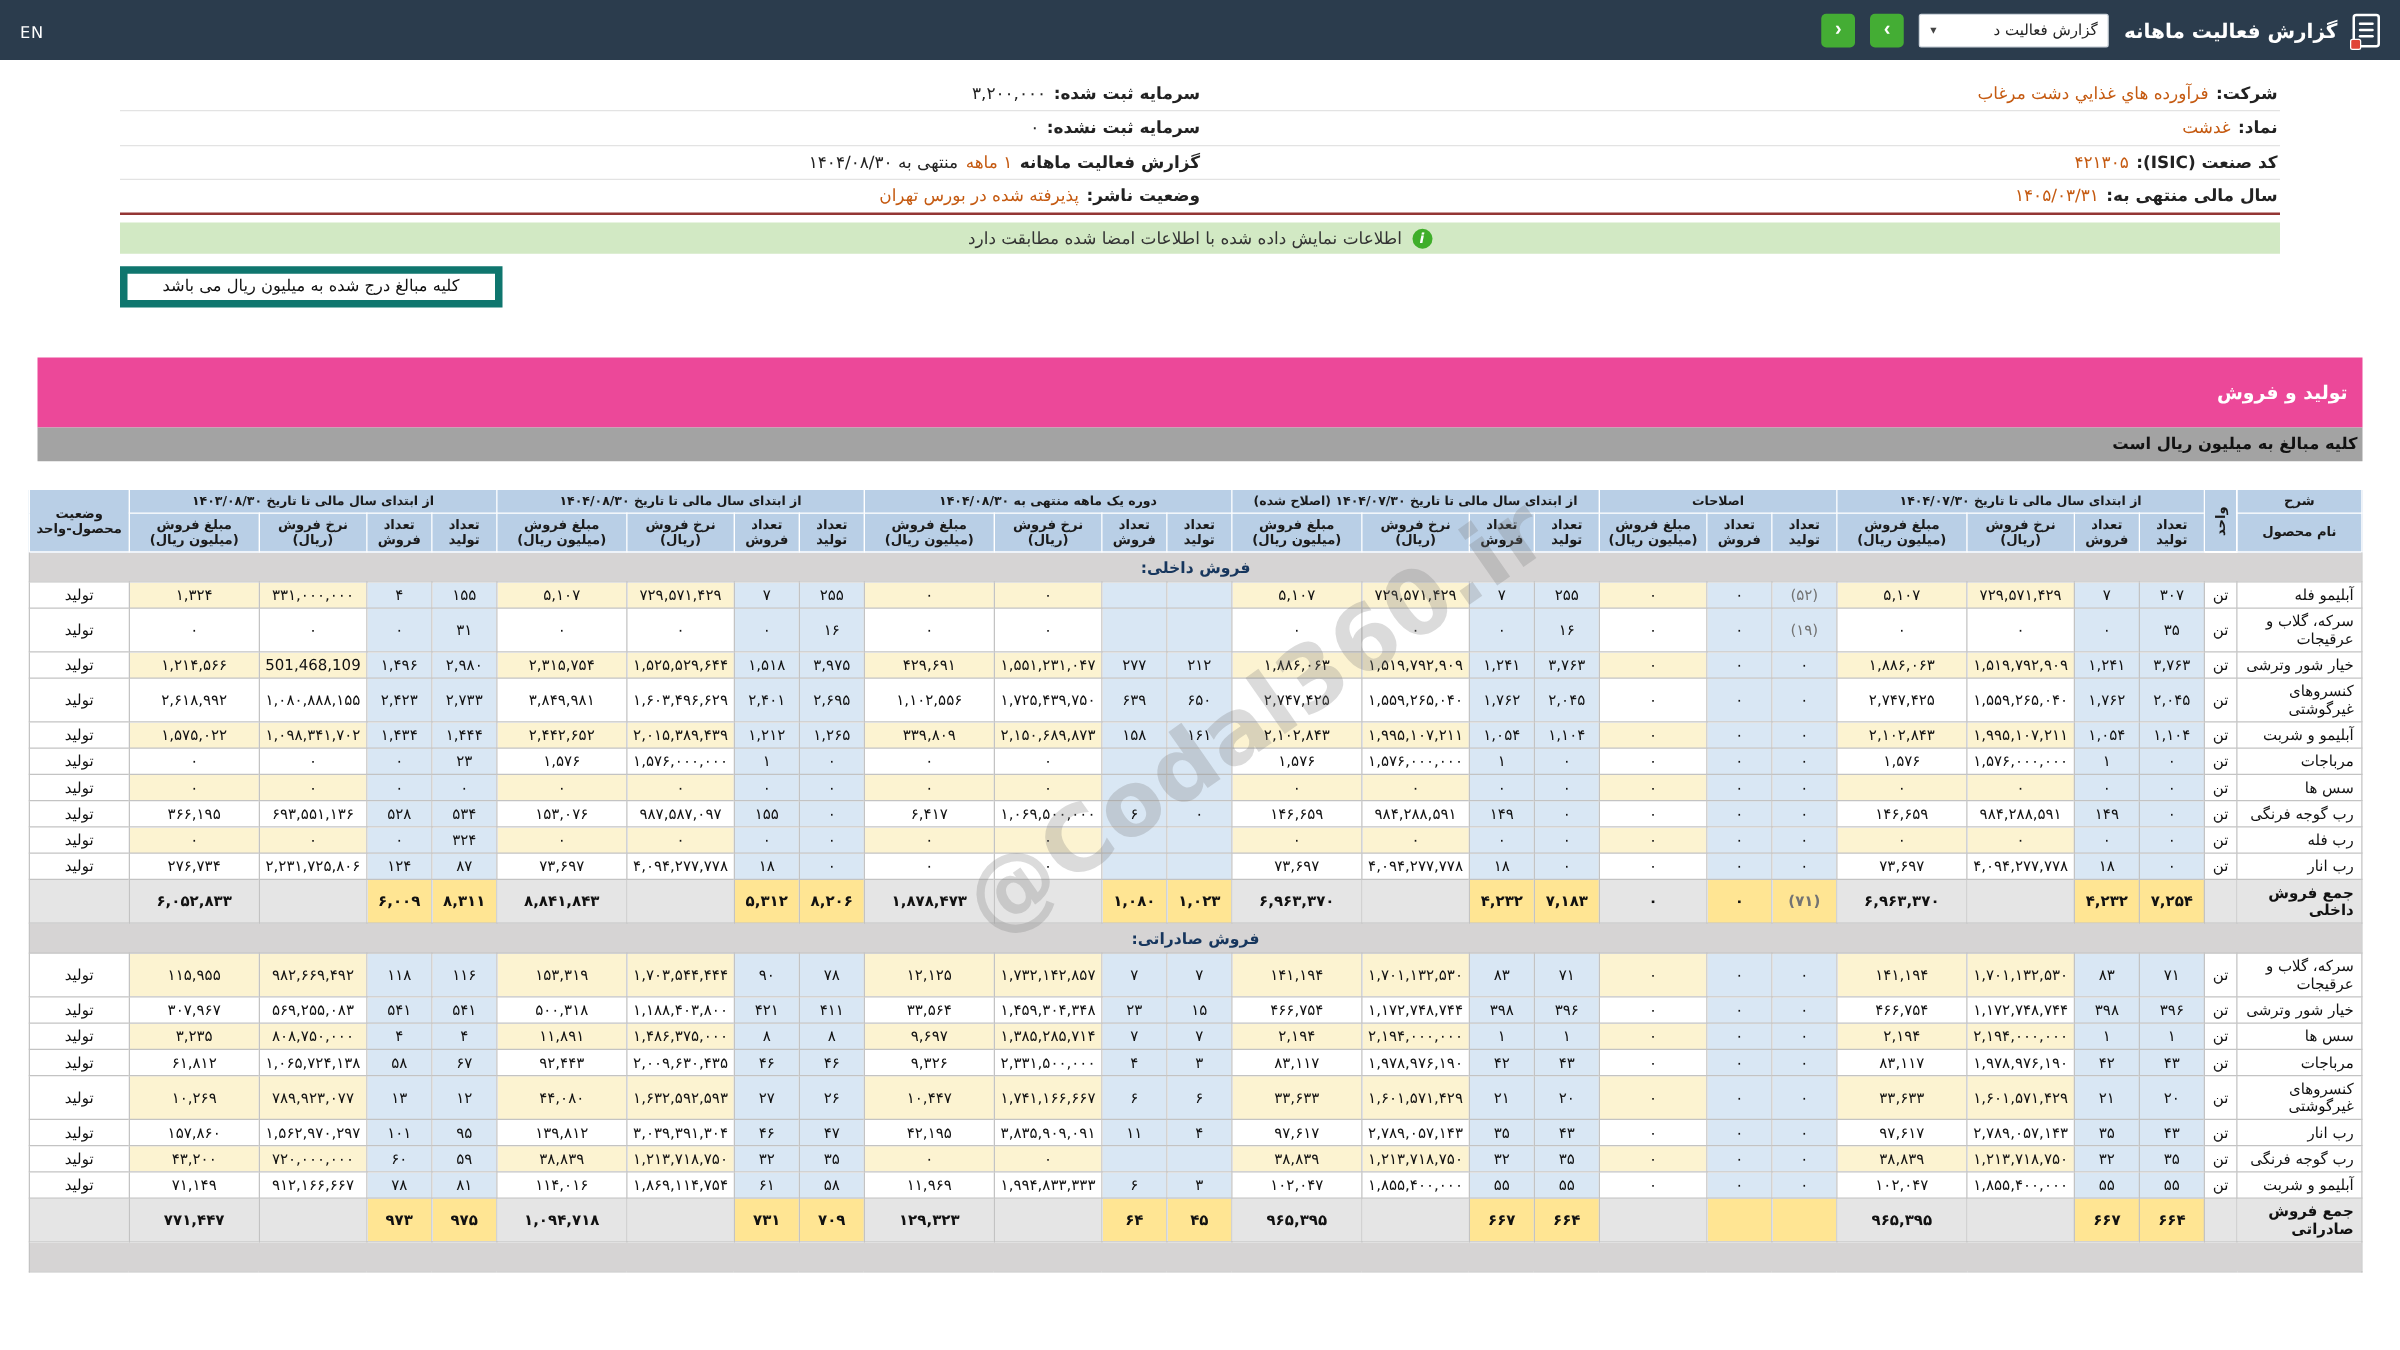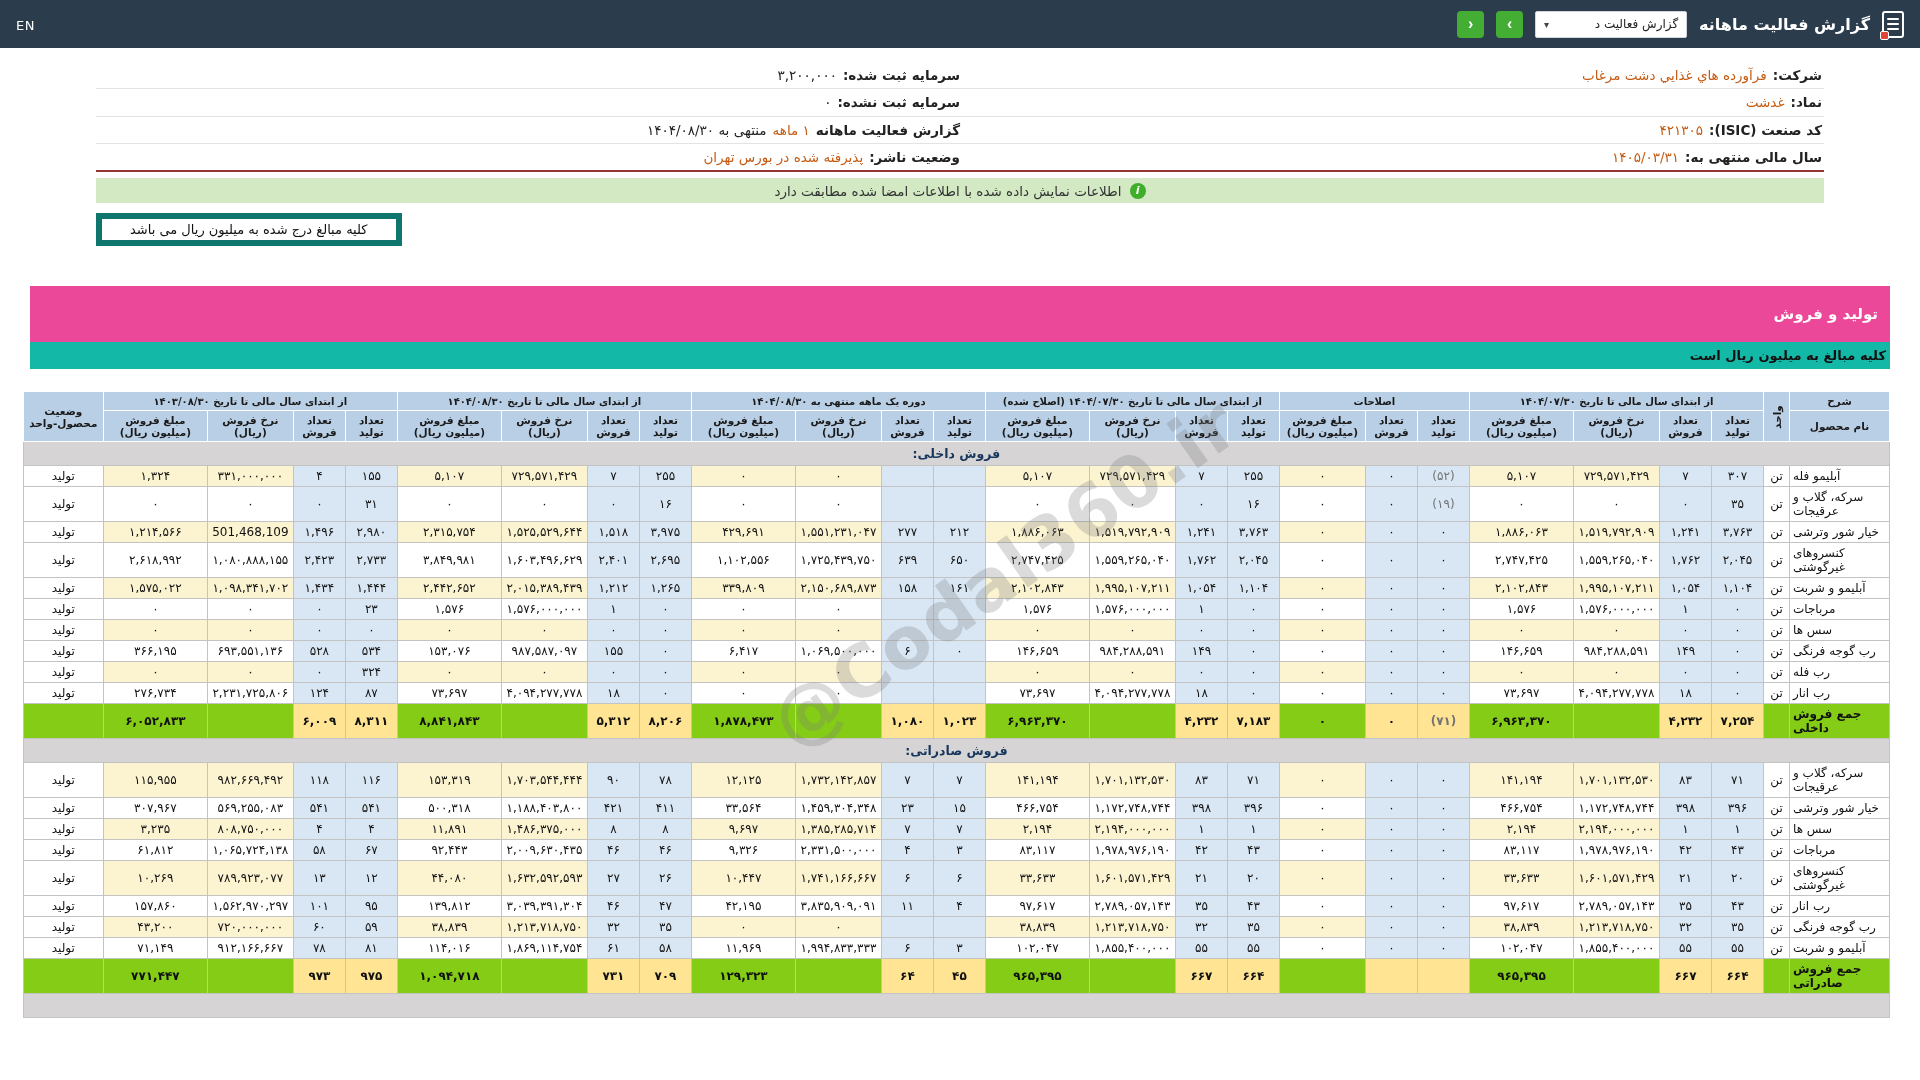--- a/index.html
+++ b/index.html
@@ -45,35 +45,35 @@
     justify-content:center;font-style:italic;flex:0 0 auto}
 
   
   .note-box{width:max-content;margin:10px auto 0 96px;border:6px solid #0f766e;
     padding:3px 28px;font-size:13px;color:#111;background:#fff}
 
   
   .content{margin:40px 30px 0}
   .title-bar{background:#ec4899;color:#fff;font-weight:bold;font-size:15px;
     padding:19px 12px}
-  .subtitle-bar{background:#14b8a6;font-weight:bold;font-size:13px;padding:6px 4px;color:#111}
+  .subtitle-bar{background:#a3a3a3;font-weight:bold;font-size:13px;padding:6px 4px;color:#111}
   .table-wrap{margin-top:22px;position:relative}
 
   table{width:100%;border-collapse:collapse;table-layout:fixed}
   th{background:#b9cfe6;font-size:10.5px;font-weight:bold;color:#1a1a1a;
     border:1px solid #fff;padding:3px 2px;vertical-align:middle}
   th.group-h{font-size:10px}
   th.unit-h{padding:0;position:relative}
   .rot{display:inline-block;transform:rotate(-90deg);white-space:nowrap;font-size:10.5px}
   td{border:1px solid #c3c3c3;font-size:12px;padding:3px 3px;text-align:center;
     vertical-align:middle;color:#111;background:#fff;overflow:hidden}
-  td.c-name{text-align:left;padding-right:6px}
+  td.c-name{text-align:right;padding-right:6px}
   td.c-count{background:#d9e7f4}
   tr.data-row.odd td.c-rate,tr.data-row.odd td.c-amount{background:#fcf3d1}
-  tr.total-row td{background:#84cc16;font-weight:bold}
+  tr.total-row td{background:#e5e5e5;font-weight:bold}
   tr.total-row td.c-count{background:#ffe593}
   tr.section-row td{background:#d6d4d4;color:#17365d;font-weight:bold;text-align:center;
     padding:4px 8px;font-size:12.5px;height:24px}
   td.neg{color:#737373}
 
   .watermark{position:absolute;left:700px;top:140px;transform:rotate(-35deg);
     font-size:72px;font-weight:bold;color:rgba(125,125,125,.28);letter-spacing:1px;
     direction:ltr;pointer-events:none;z-index:4;white-space:nowrap}
 </style>
 </head>

